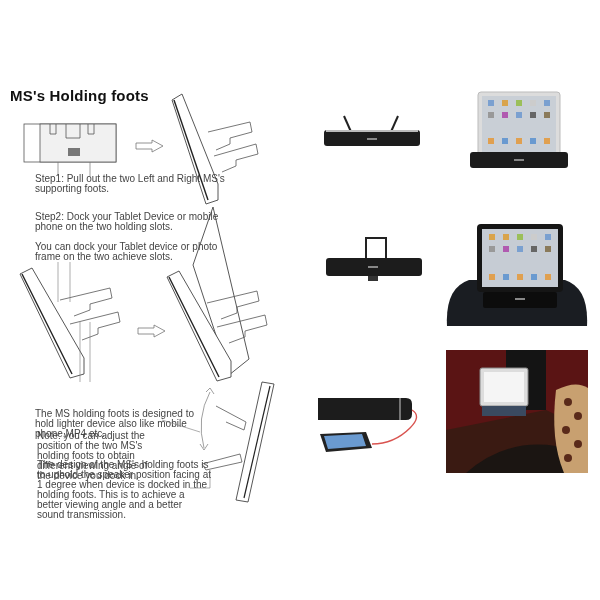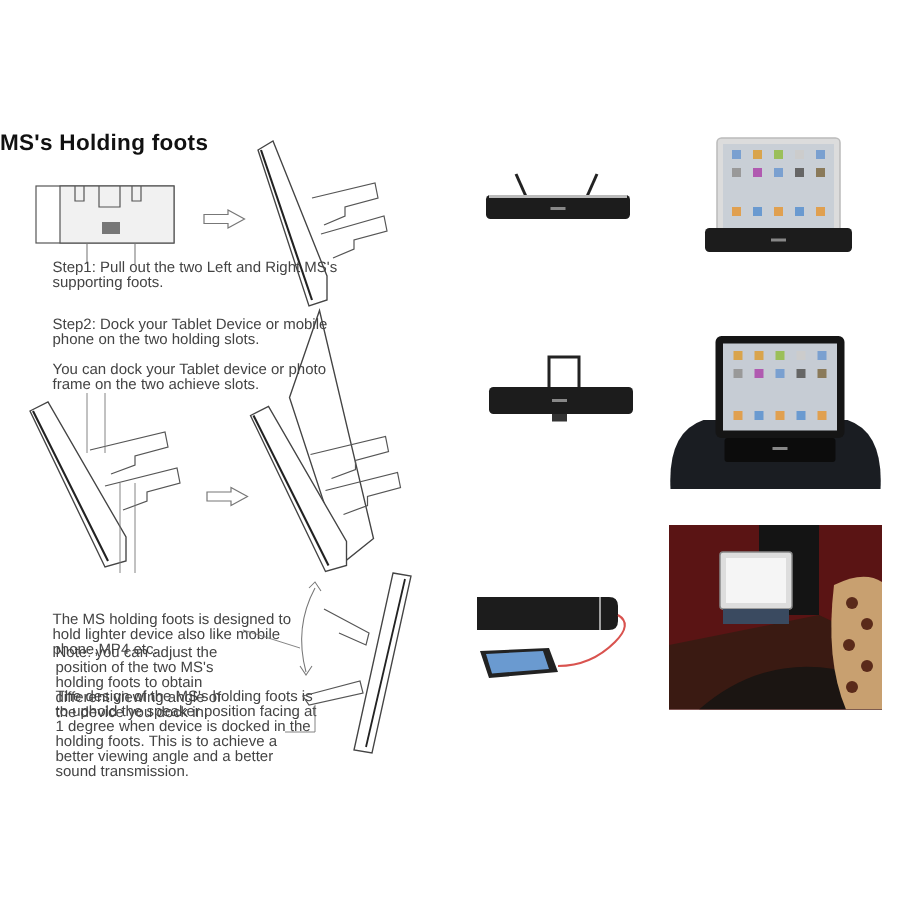--- a/index.html
+++ b/index.html
@@ -1,19 +1,19 @@
 <!DOCTYPE html>
 <html><head>
 <meta charset="utf-8">
 <style>
   html, body { margin: 0; padding: 0; background: #ffffff; }
   body { width: 600px; height: 600px; position: relative; overflow: hidden;
          font-family: "Liberation Sans", sans-serif; color: #333; }
   .abs { position: absolute; }
-  .title { left: 0; top: 87px; font-size: 15px; font-weight: bold; color: #111; letter-spacing: 0.2px; }
+  .title { left: 10px; top: 87px; font-size: 15px; font-weight: bold; color: #111; letter-spacing: 0.2px; }
   .txt { font-size: 10px; line-height: 10px; color: #444; }
   svg { position: absolute; overflow: visible; }
   .photo { position: absolute; }
 </style>
 </head>
 <body>
 
 <div class="abs title">MS's Holding foots</div>
 
 <svg style="left:22px;top:118px" width="120" height="60">

